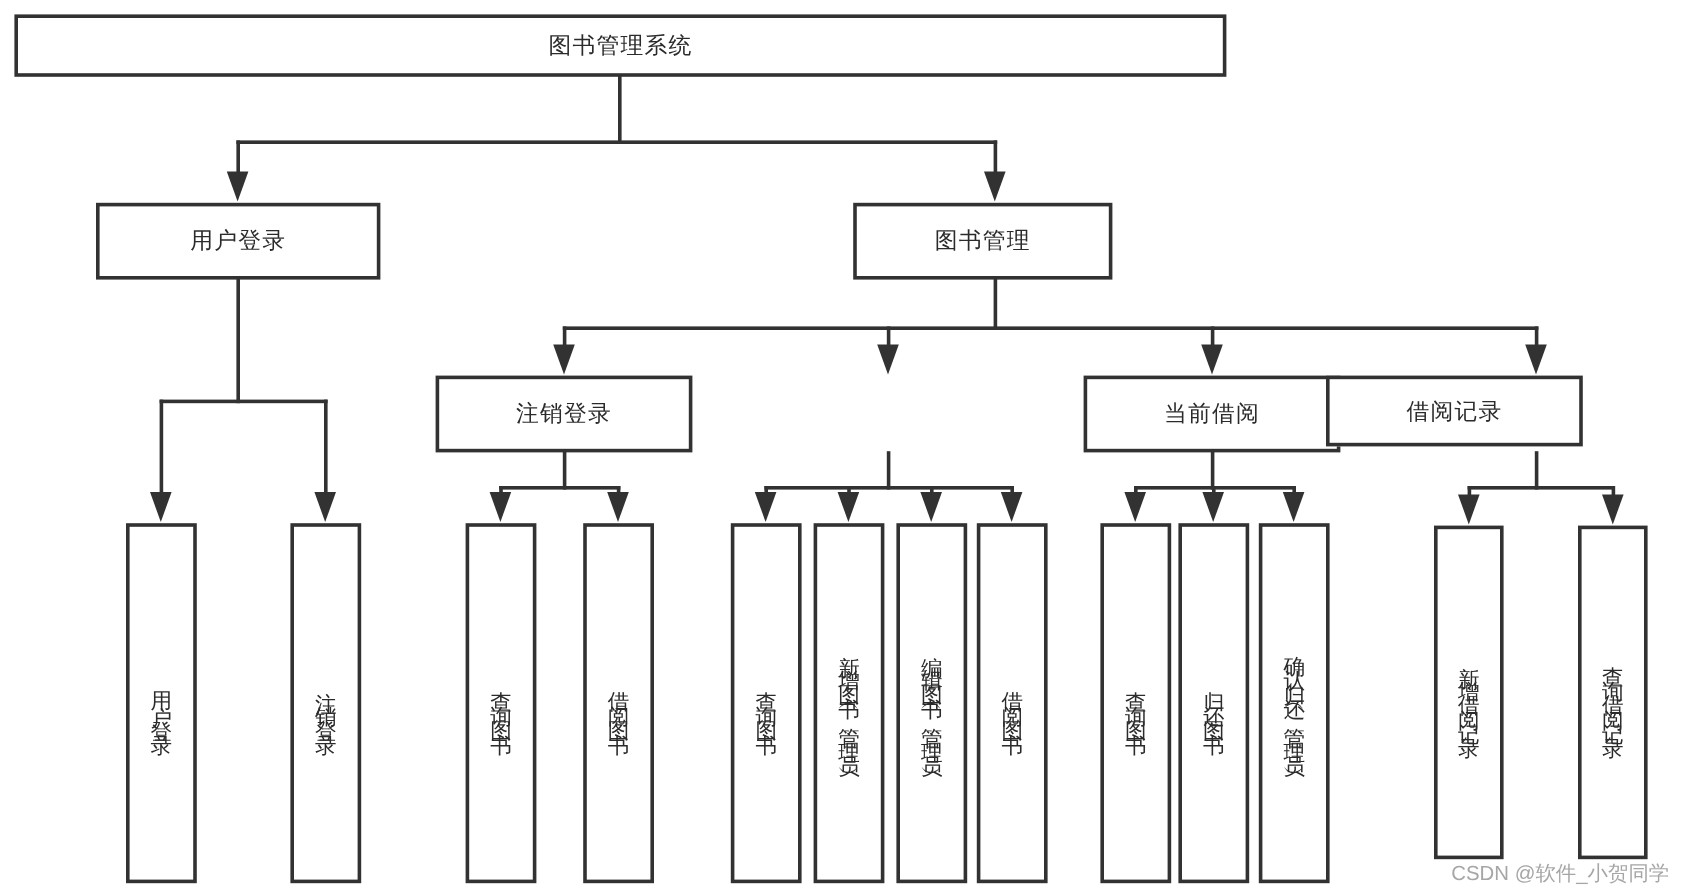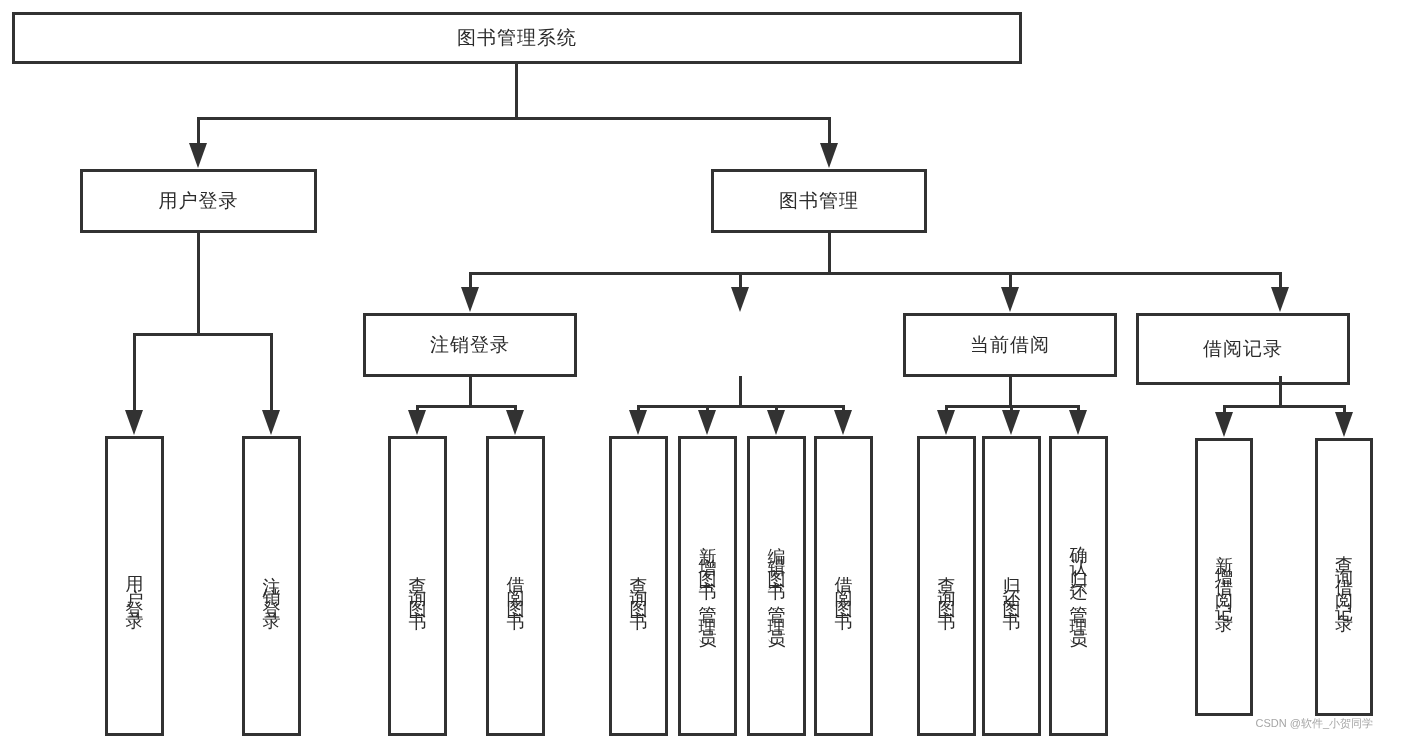--- a/index.html
+++ b/index.html
@@ -38,23 +38,23 @@
   .hline { position: absolute; height: 3px; background: var(--color-line, #323232); }
   .arrow {
     position: absolute;
     width: 0; height: 0;
     border-left: 9px solid transparent;
     border-right: 9px solid transparent;
     border-top: 25px solid var(--color-line, #323232);
   }
   .watermark {
     position: absolute;
-    right: 32px;
+    right: 14px;
     top: 716px;
-    font-size: 11px;
+    font-size: 17px;
     color: var(--color-watermark, #a6a6a6);
     white-space: nowrap;
     text-align: center;
   }
 </style>
 </head>
 <body>
 
 <div class="stage">
 
@@ -68,21 +68,21 @@
   <div class="node h" style="left:711px; top:169px; width:216px; height:64px">
     <span class="lbl">图书管理</span>
   </div>
 
   <div class="node h" style="left:363px; top:313px; width:214px; height:64px">
     <span class="lbl">注销登录</span>
   </div>
   <div class="node h" style="left:903px; top:313px; width:214px; height:64px">
     <span class="lbl">当前借阅</span>
   </div>
-  <div class="node h" style="left:1136px; top:313px; width:214px; height:72px">
+  <div class="node h" style="left:1105px; top:313px; width:214px; height:59px">
     <span class="lbl">借阅记录</span>
   </div>
 
   <div class="node v" style="left:105px; top:436px; width:59px; height:300px">
     <span class="lbl">用户登录</span>
   </div>
   <div class="node v" style="left:242px; top:436px; width:59px; height:300px">
     <span class="lbl">注销登录</span>
   </div>
 

